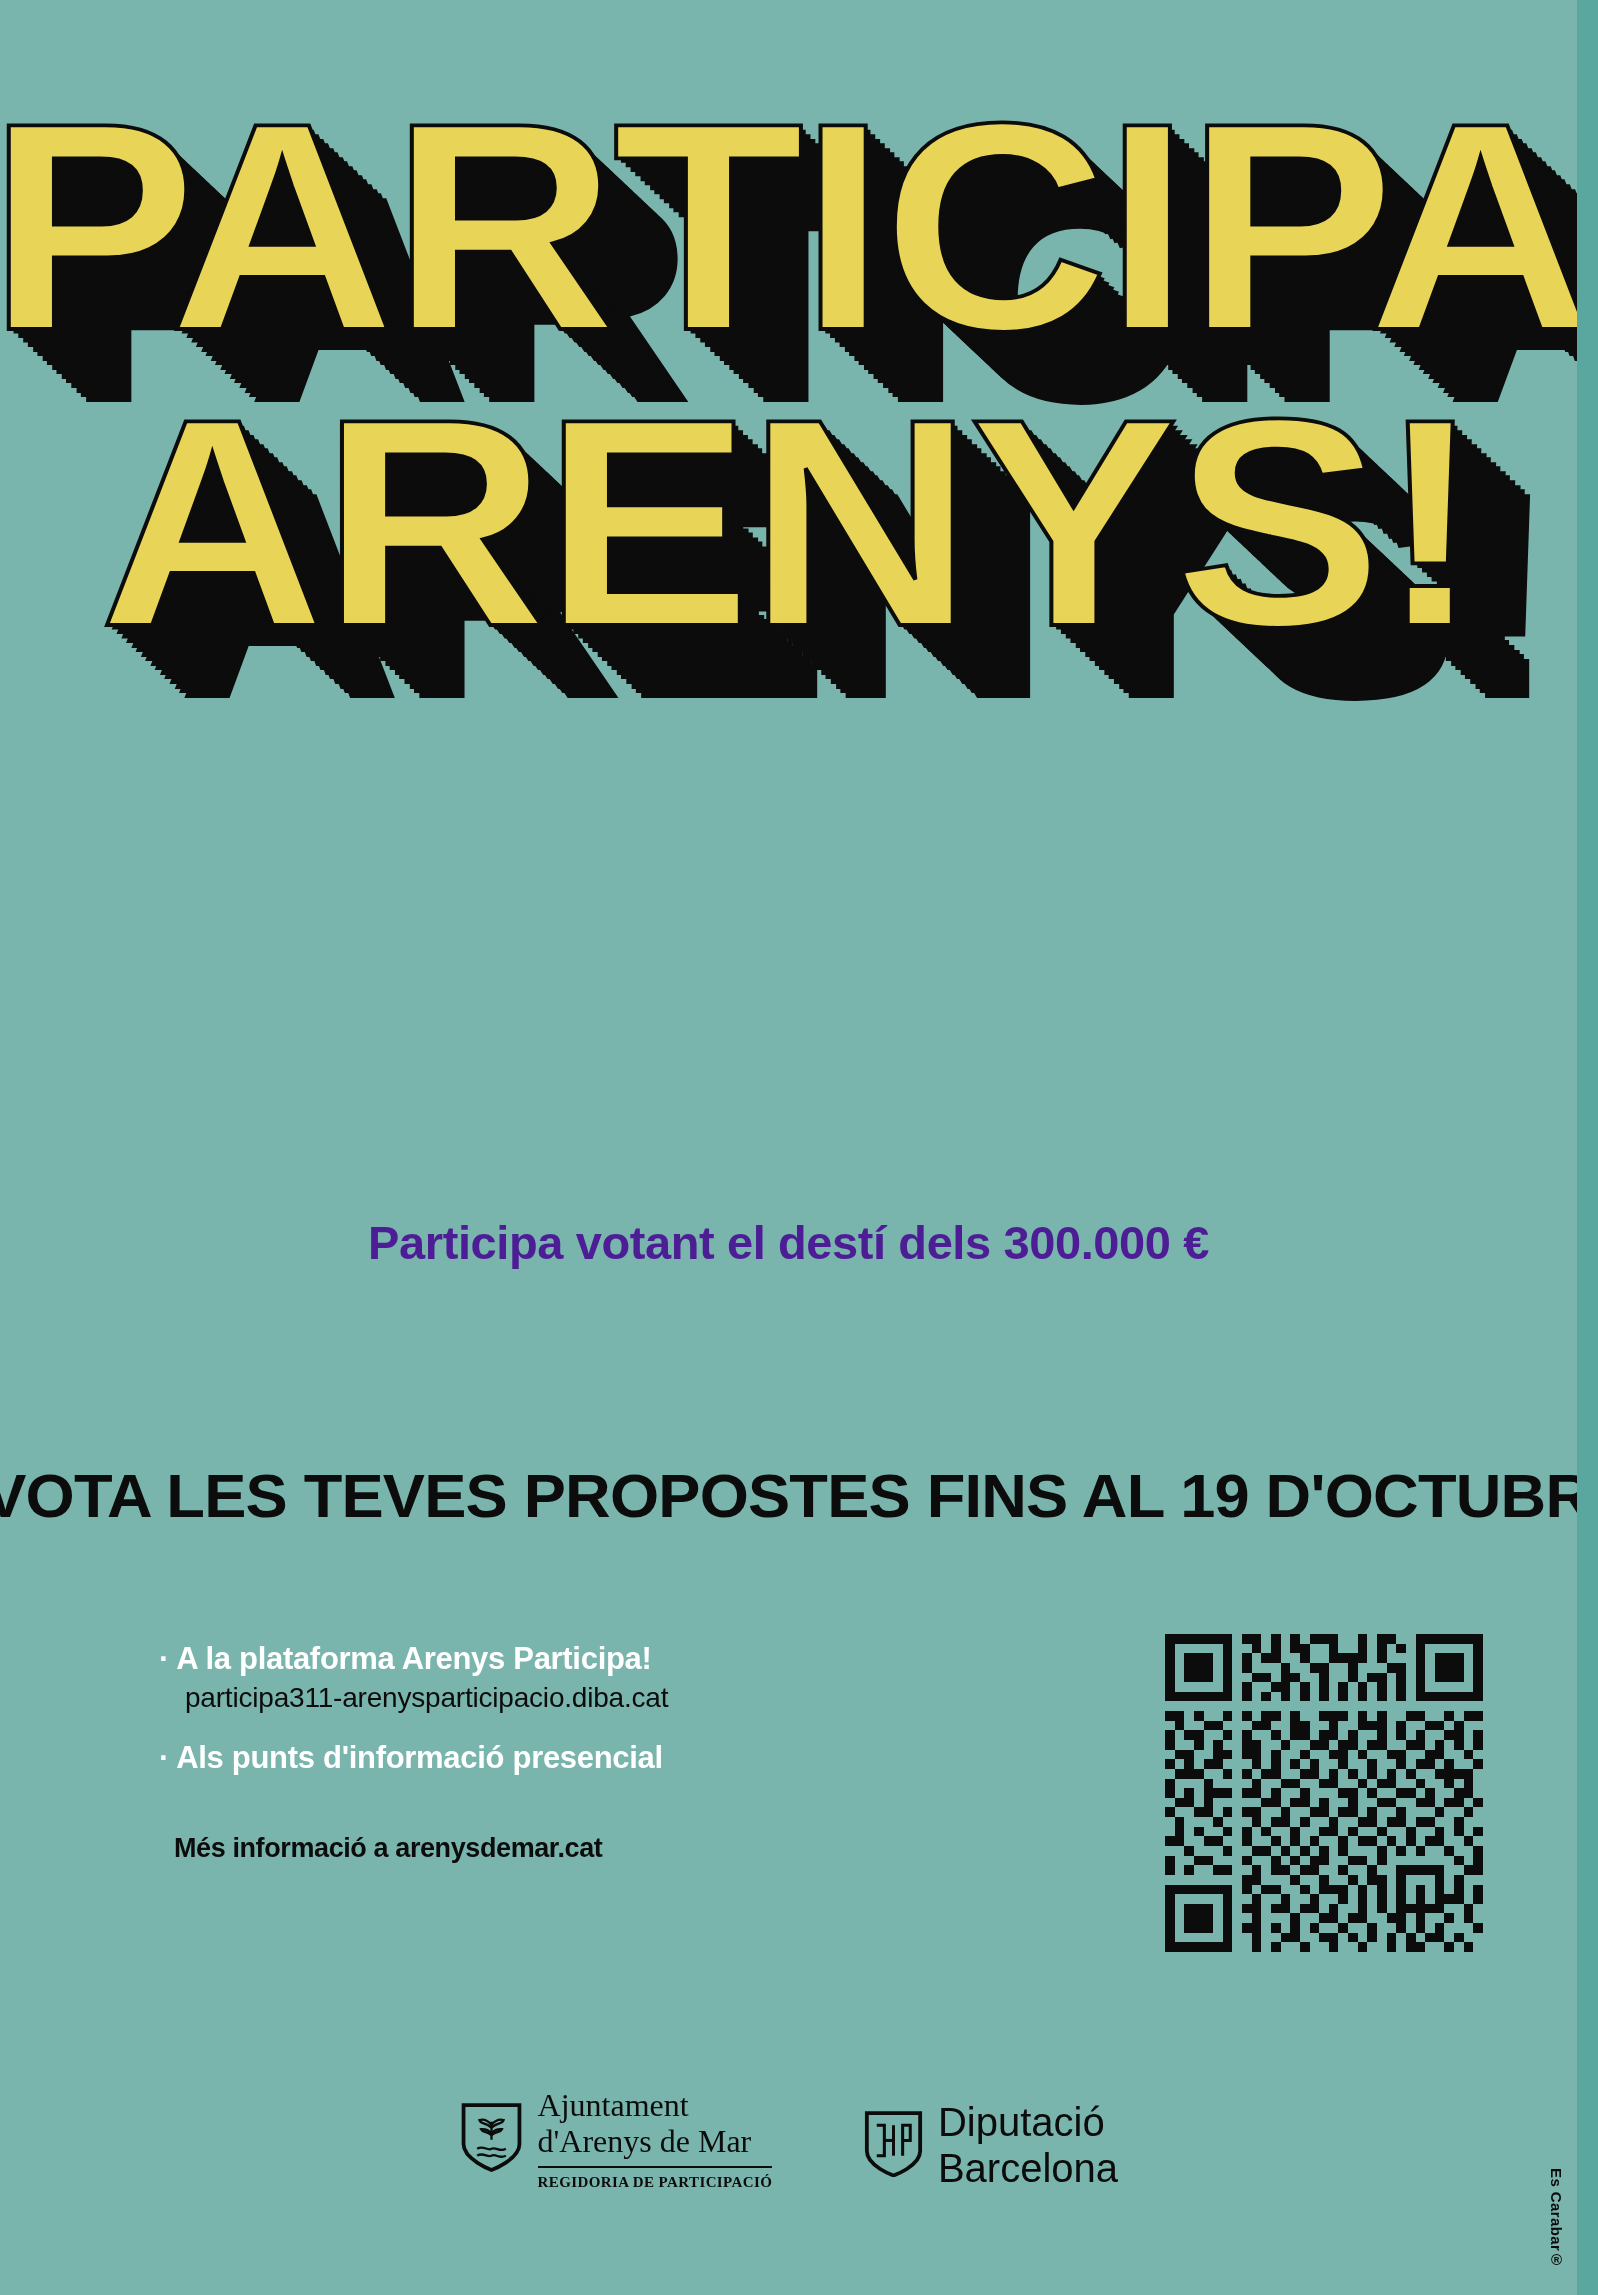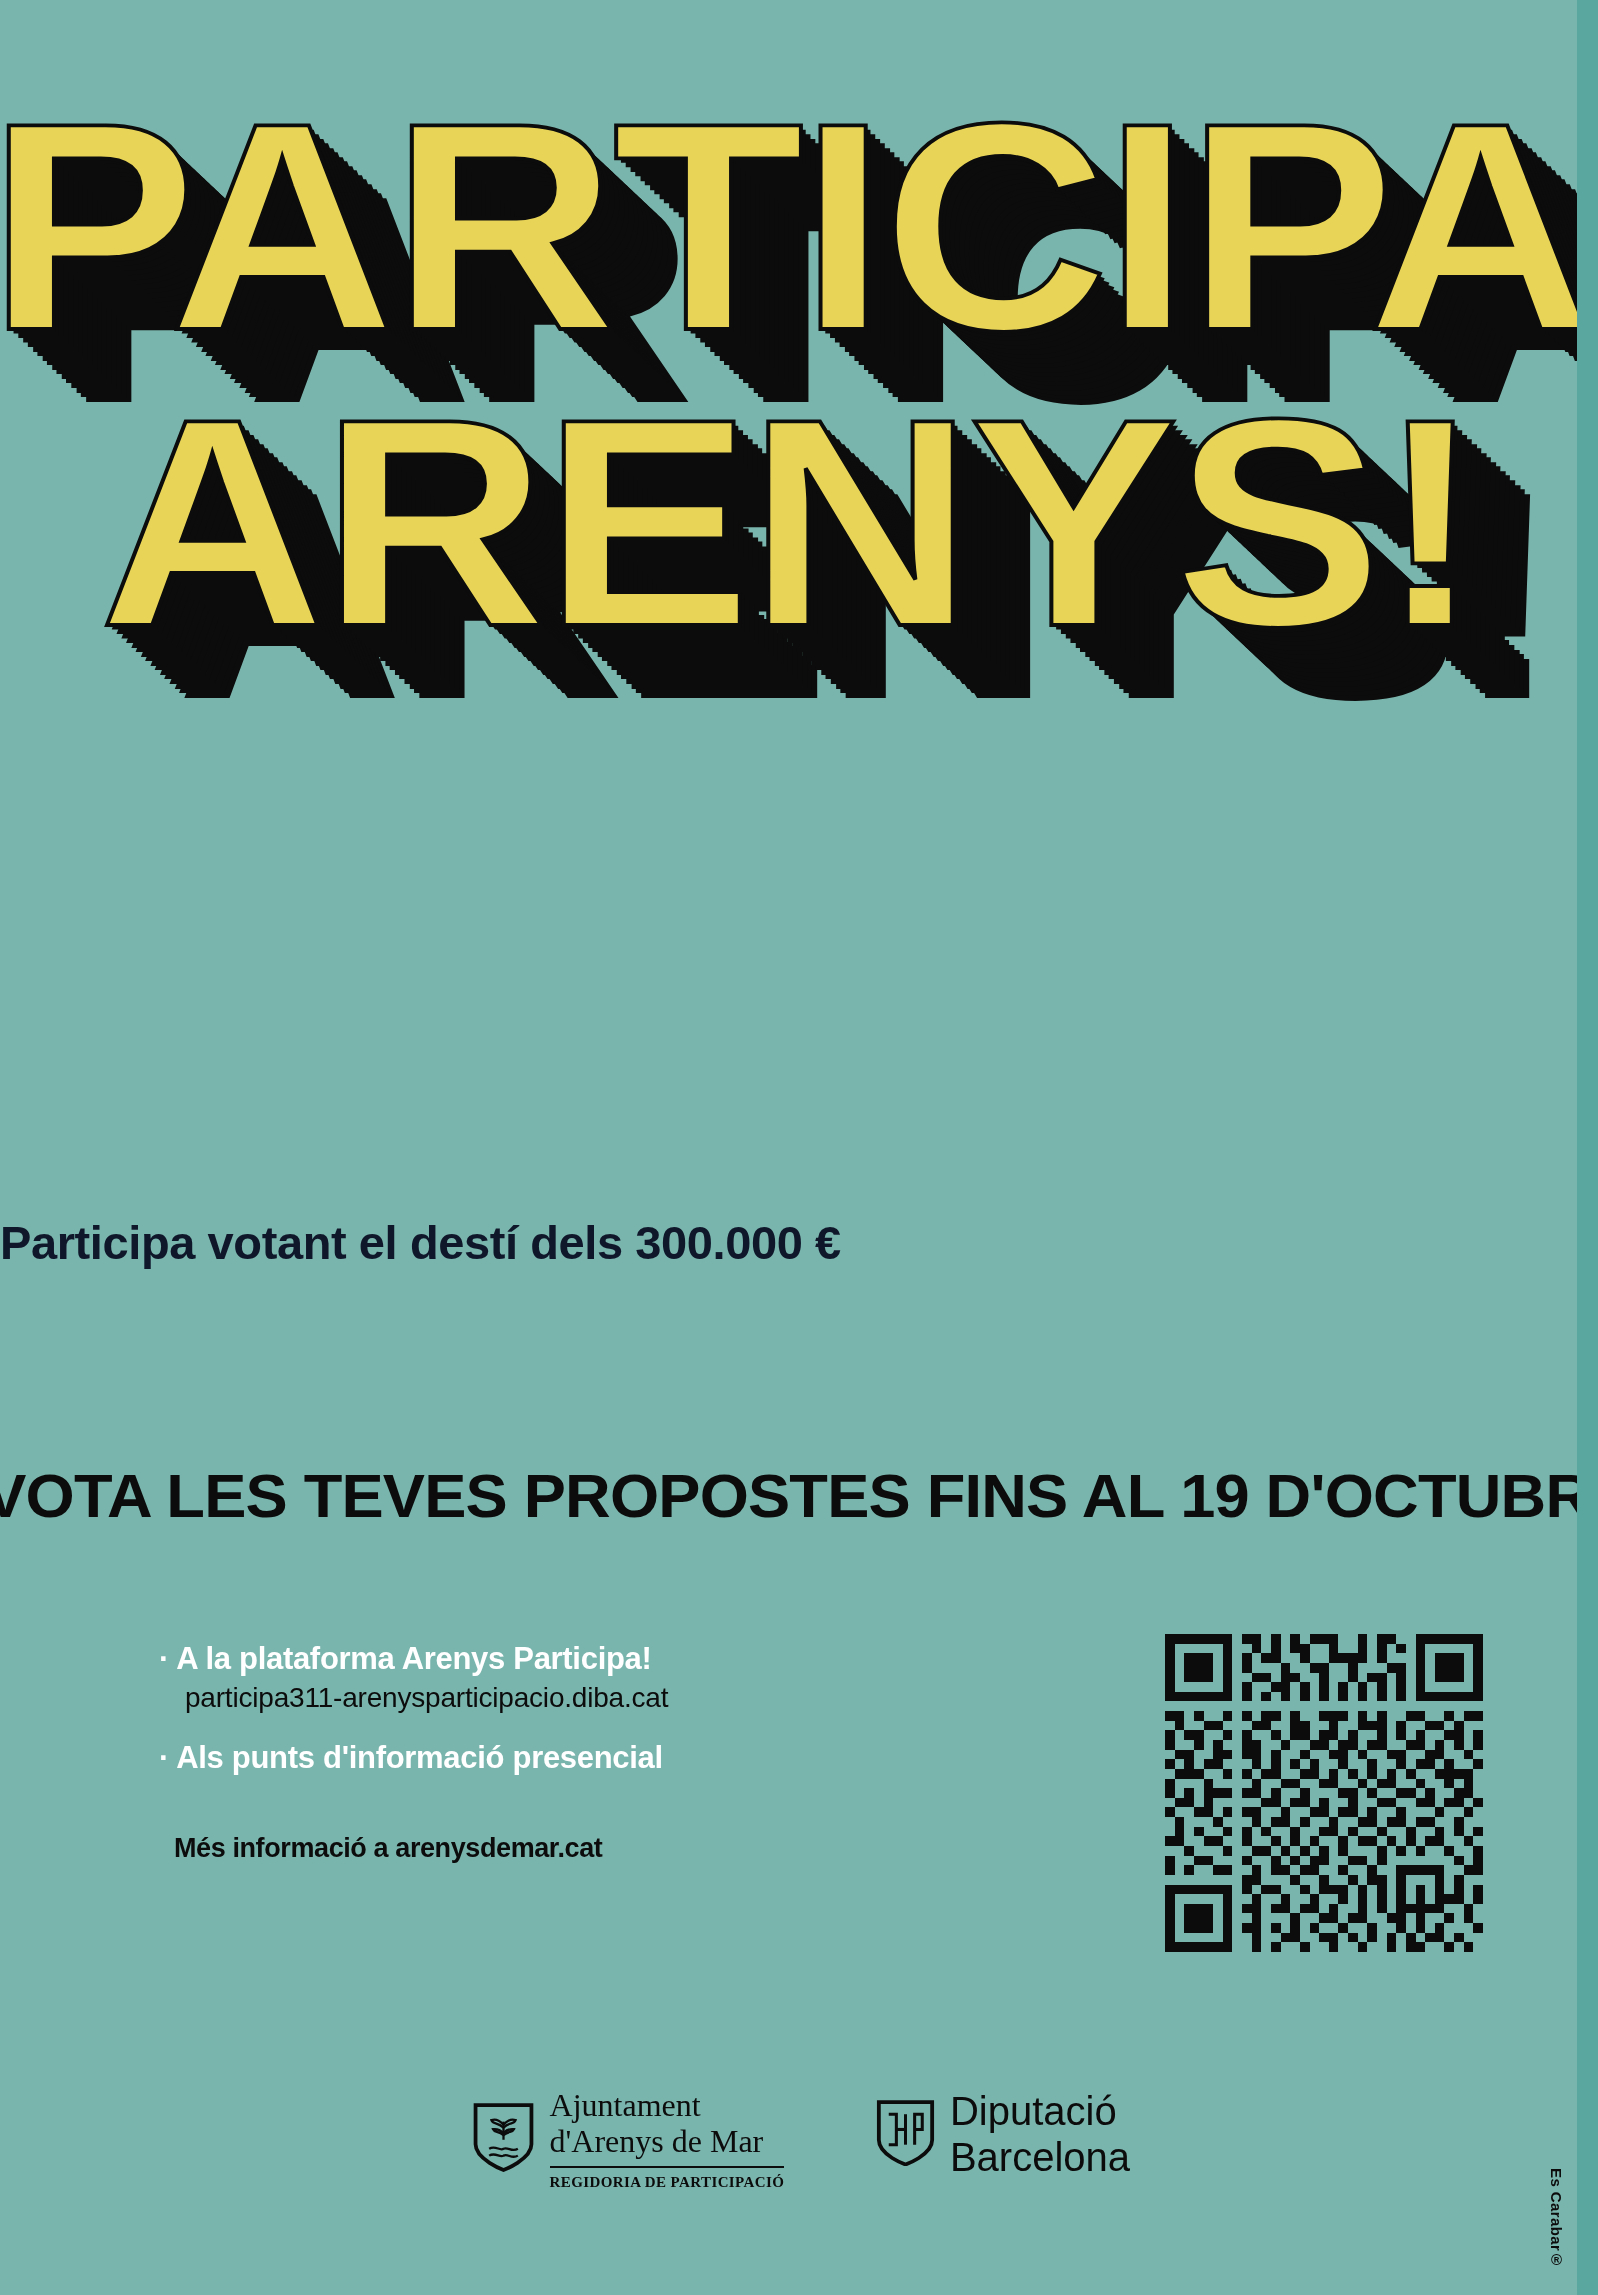--- a/index.html
+++ b/index.html
@@ -61,22 +61,22 @@
       73px 73px 0 #0c0c0c;
     -webkit-text-stroke: 3.8px #0c0c0c;
   }
 
   
   .subtitle {
     position: absolute;
     left: 0;
     top: 1210px;
     width: 100%;
-    text-align: left;
-    color: #0f172a;
+    text-align: center;
+    color: #4c1d95;
     font-weight: bold;
     font-size: 47px;
     line-height: 1.3;
     letter-spacing: -0.4px;
   }
   .subtitle div { padding: 1.5px 0; }
 
   
   .deadline {
     position: absolute;
@@ -133,26 +133,26 @@
     top: 1634px;
     width: 318px;
     height: 318px;
     background: #7ab5ad;
   }
   .qr svg { display: block; }
 
   
   .footer {
     position: absolute;
-    left: 12px;
+    left: 0;
     top: 2088px;
     width: 100%;
     display: flex;
     justify-content: center;
-    align-items: flex-start;
+    align-items: flex-end;
     gap: 91px;
   }
   .logo {
     display: flex;
     align-items: center;
     gap: 13.6px;
     color: #0c0c0c;
   }
   .crest { flex: 0 0 auto; }
   .logo-text-main {

